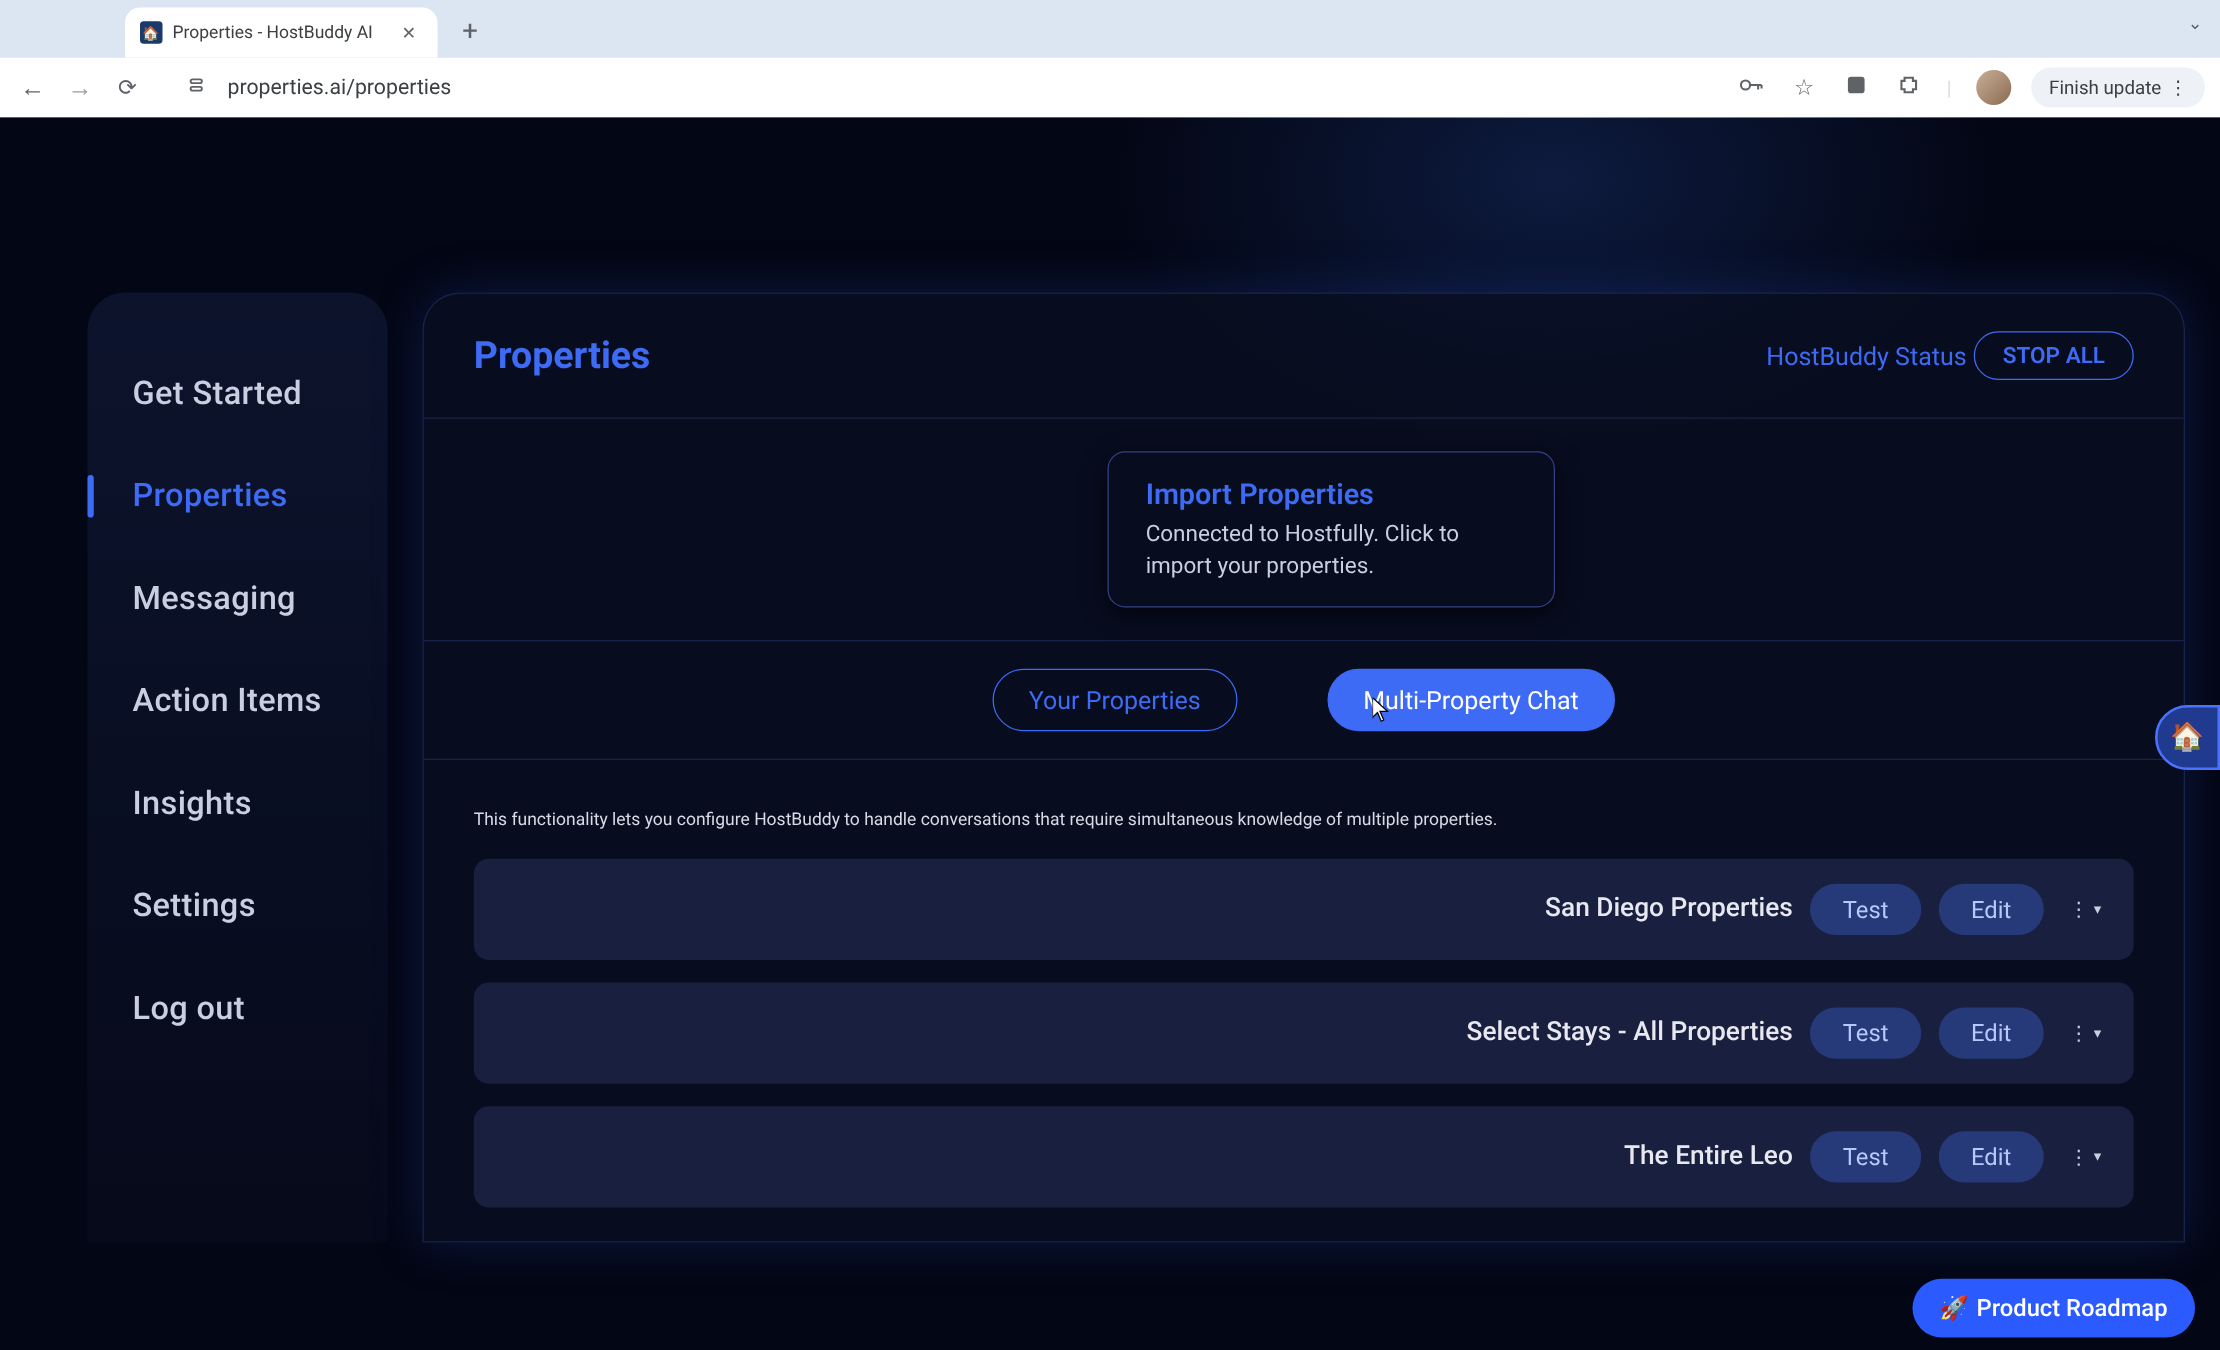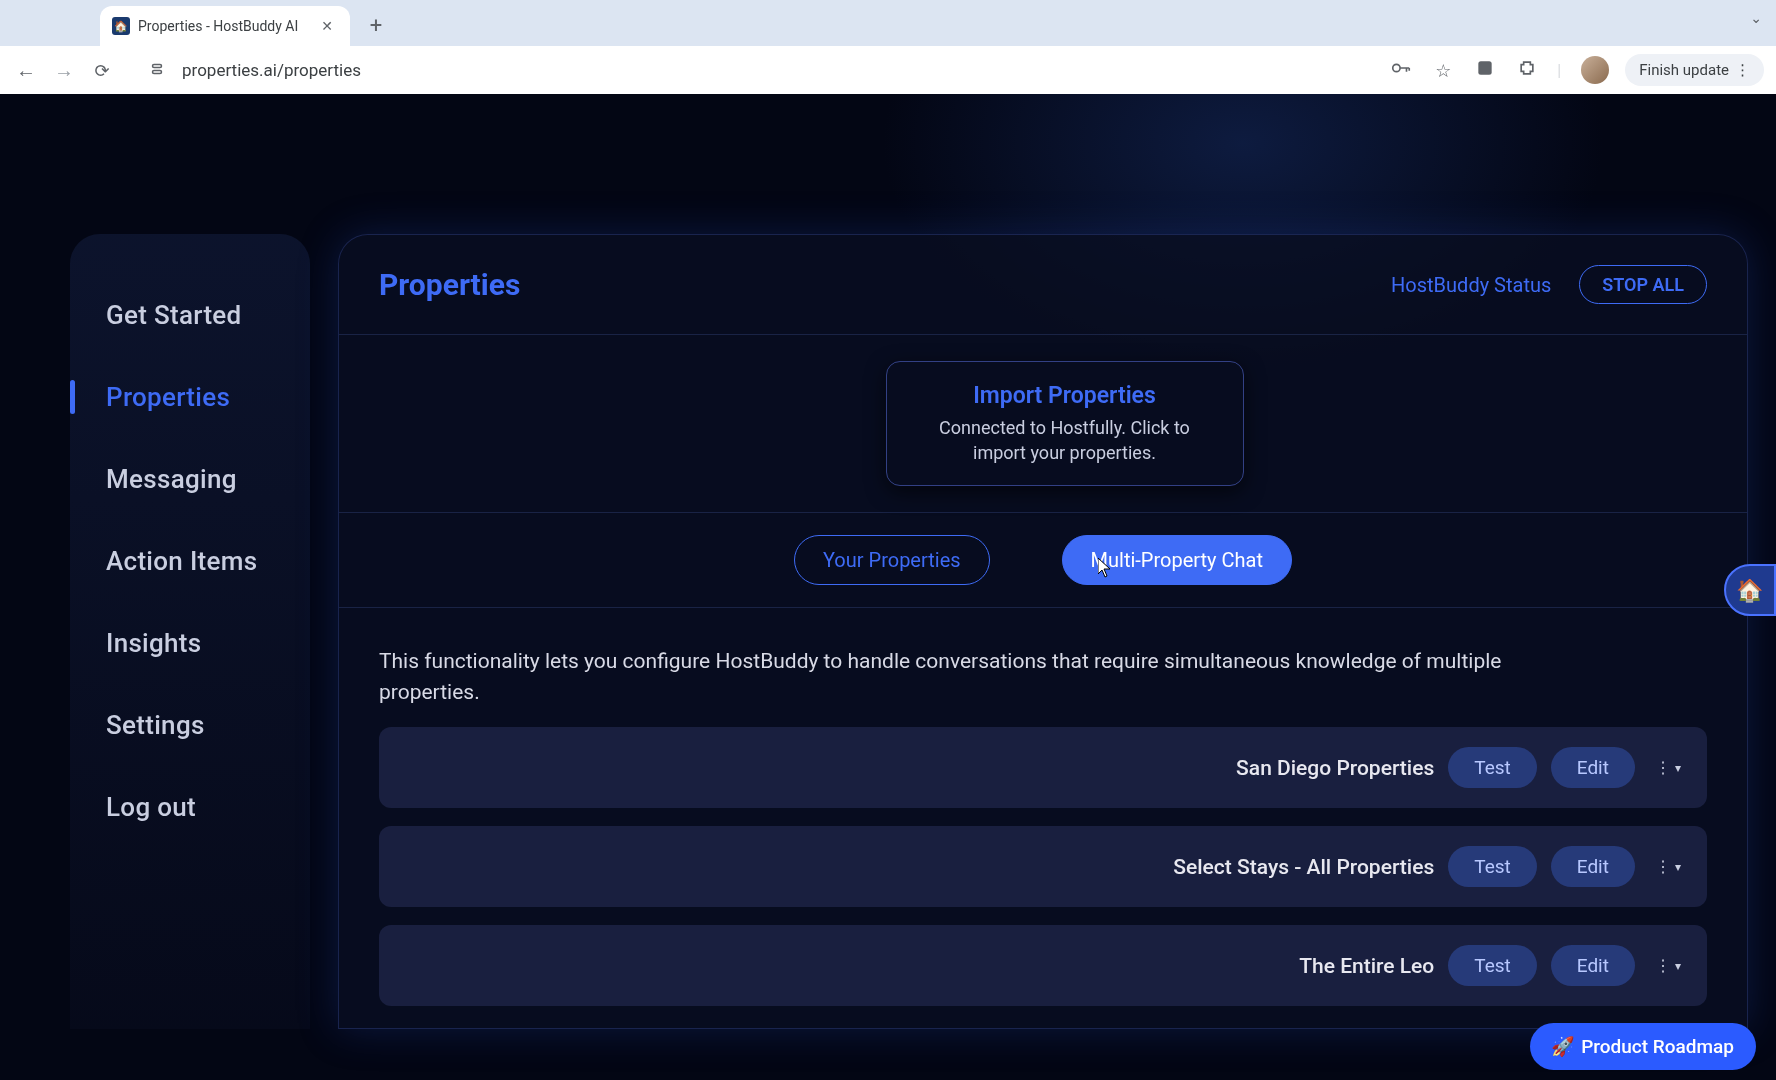--- a/index.html
+++ b/index.html
@@ -194,21 +194,21 @@
     border-bottom: 1px solid rgba(60,80,140,0.35);
   }
   .page-title {
     color: #3e6bf5;
     font-size: 30px;
     font-weight: 700;
   }
   .header-right {
     display: flex;
     align-items: center;
-    gap: 28px;
+    gap: 6px;
   }
   .hostbuddy-status {
     color: #3e6bf5;
     font-size: 20px;
   }
   .stop-all-btn {
     border: 1.5px solid #3e6bf5;
     color: #3e6bf5;
     border-radius: 22px;
     padding: 8px 22px;
@@ -220,21 +220,21 @@
     display: flex;
     justify-content: center;
     padding: 26px 0;
     border-bottom: 1px solid rgba(60,80,140,0.35);
   }
   .import-card {
     width: 358px;
     border: 1.5px solid rgba(80,100,200,0.6);
     border-radius: 14px;
     padding: 20px 30px;
-    text-align: center;
+    text-align: left;
     box-shadow: 0 6px 20px rgba(0,0,0,0.6);
     cursor: pointer;
     margin-left: 43px;
   }
   .import-title {
     color: #3e6bf5;
     font-size: 23px;
     font-weight: 600;
     margin-bottom: 6px;
   }
@@ -274,21 +274,21 @@
     font-weight: 700;
     color: #e8e8f0;
   }
   .beta-tag {
     color: #d19b3a;
     font-size: 24px;
     font-weight: 600;
   }
   .section-desc {
     color: #d8dae6;
-    font-size: 21px;
+    font-size: 14px;
     margin-top: 16px;
     line-height: 1.45;
     max-width: 1160px;
   }
   .property-list {
     margin-top: 20px;
     display: flex;
     flex-direction: column;
     gap: 18px;
   }

